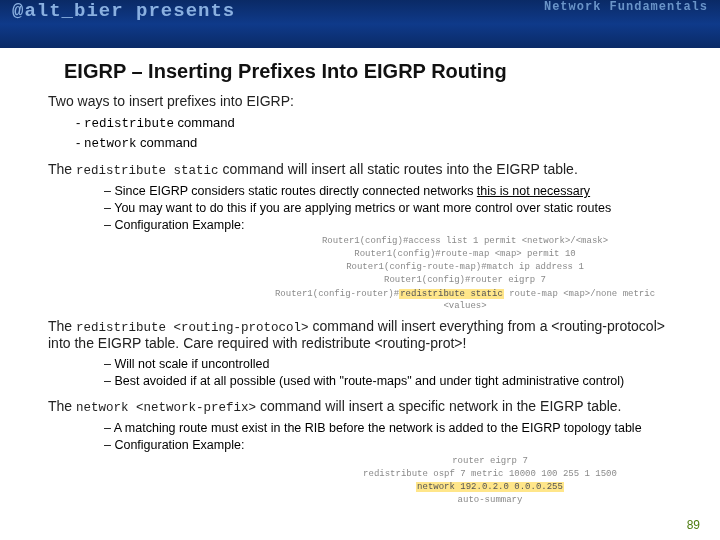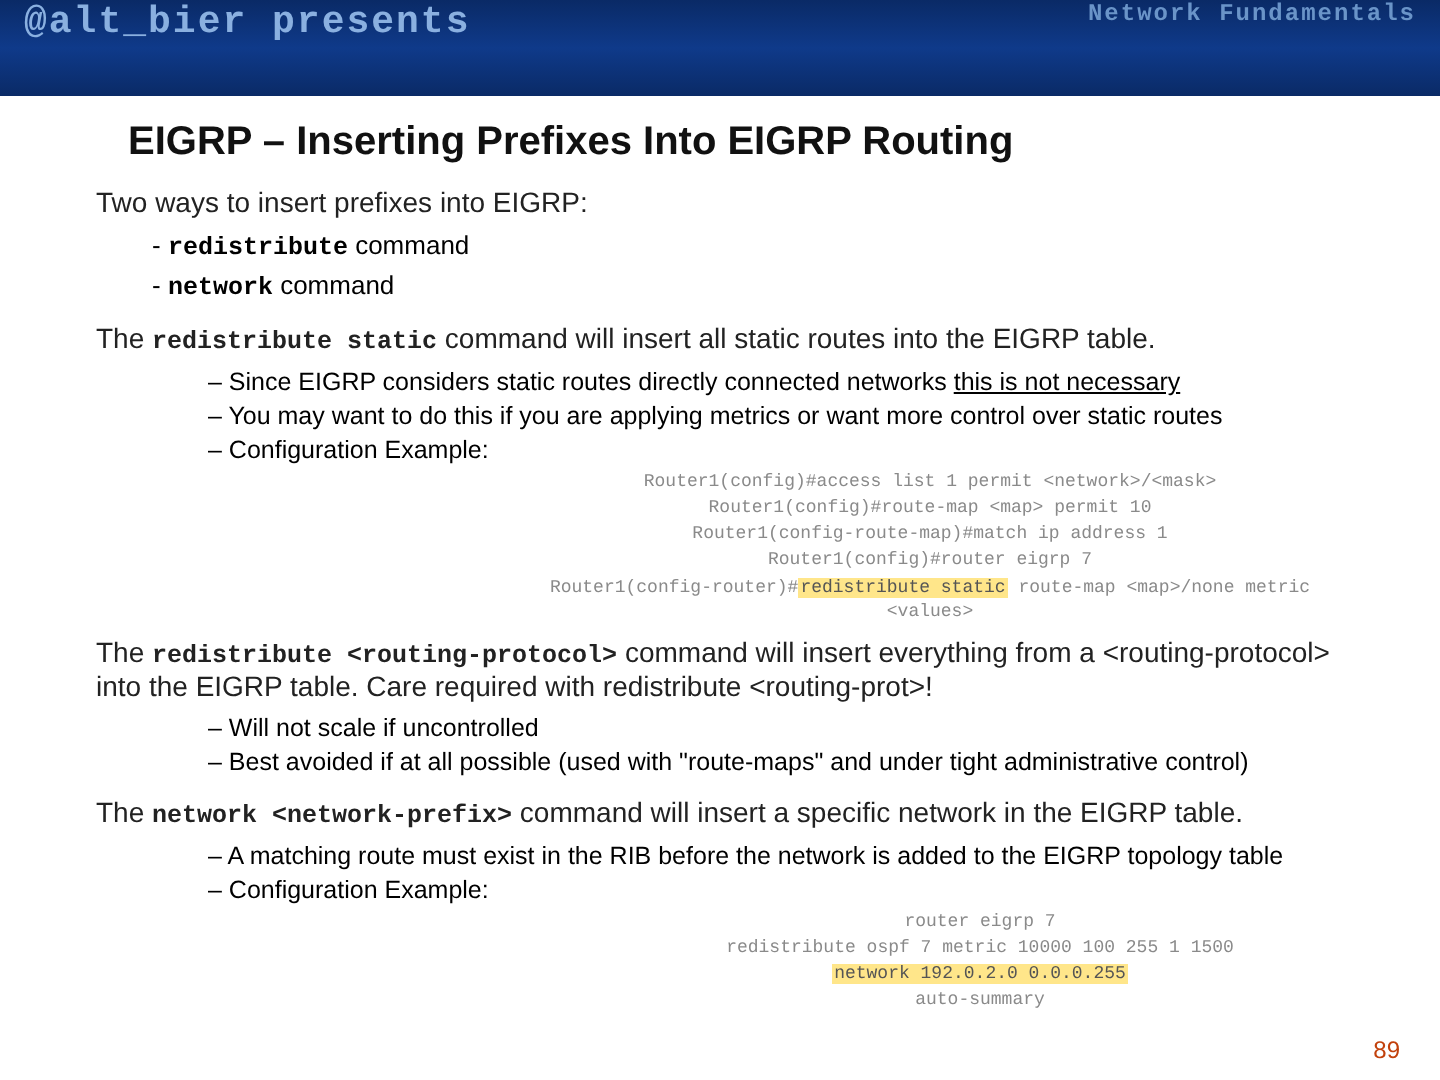--- a/index.html
+++ b/index.html
@@ -43,21 +43,21 @@
     color: #111;
     margin: 4px 0 10px 16px;
   }
   .body-text {
     font-size: 14px;
     color: #222;
     margin: 6px 0;
   }
   .code {
     font-family: "Courier New", monospace;
-    font-weight: bold;
+    font-weight: normal;
     font-size: 12.5px;
   }
   .bullet-l1 {
     margin: 4px 0 4px 28px;
     font-size: 13px;
   }
   .bullet-l2 {
     margin: 3px 0 3px 56px;
     font-size: 12.5px;
   }
@@ -73,21 +73,21 @@
     background: #ffe68a;
     color: #555;
     padding: 0 1px;
   }
   .underlined { text-decoration: underline; }
   .page-num {
     position: absolute;
     right: 20px;
     bottom: 8px;
     font-size: 12px;
-    color: #c2410c;
+    color: #4d7c0f;
   }
   .spaced-top { margin-top: 10px; }
   .fn { margin-top: 1px; margin-bottom: 1px; }
 </style>
 </head>
 <body>
 
 <div class="header-bar">
   <span class="header-left">@alt_bier presents</span>
   <span class="header-right">Network Fundamentals</span>

